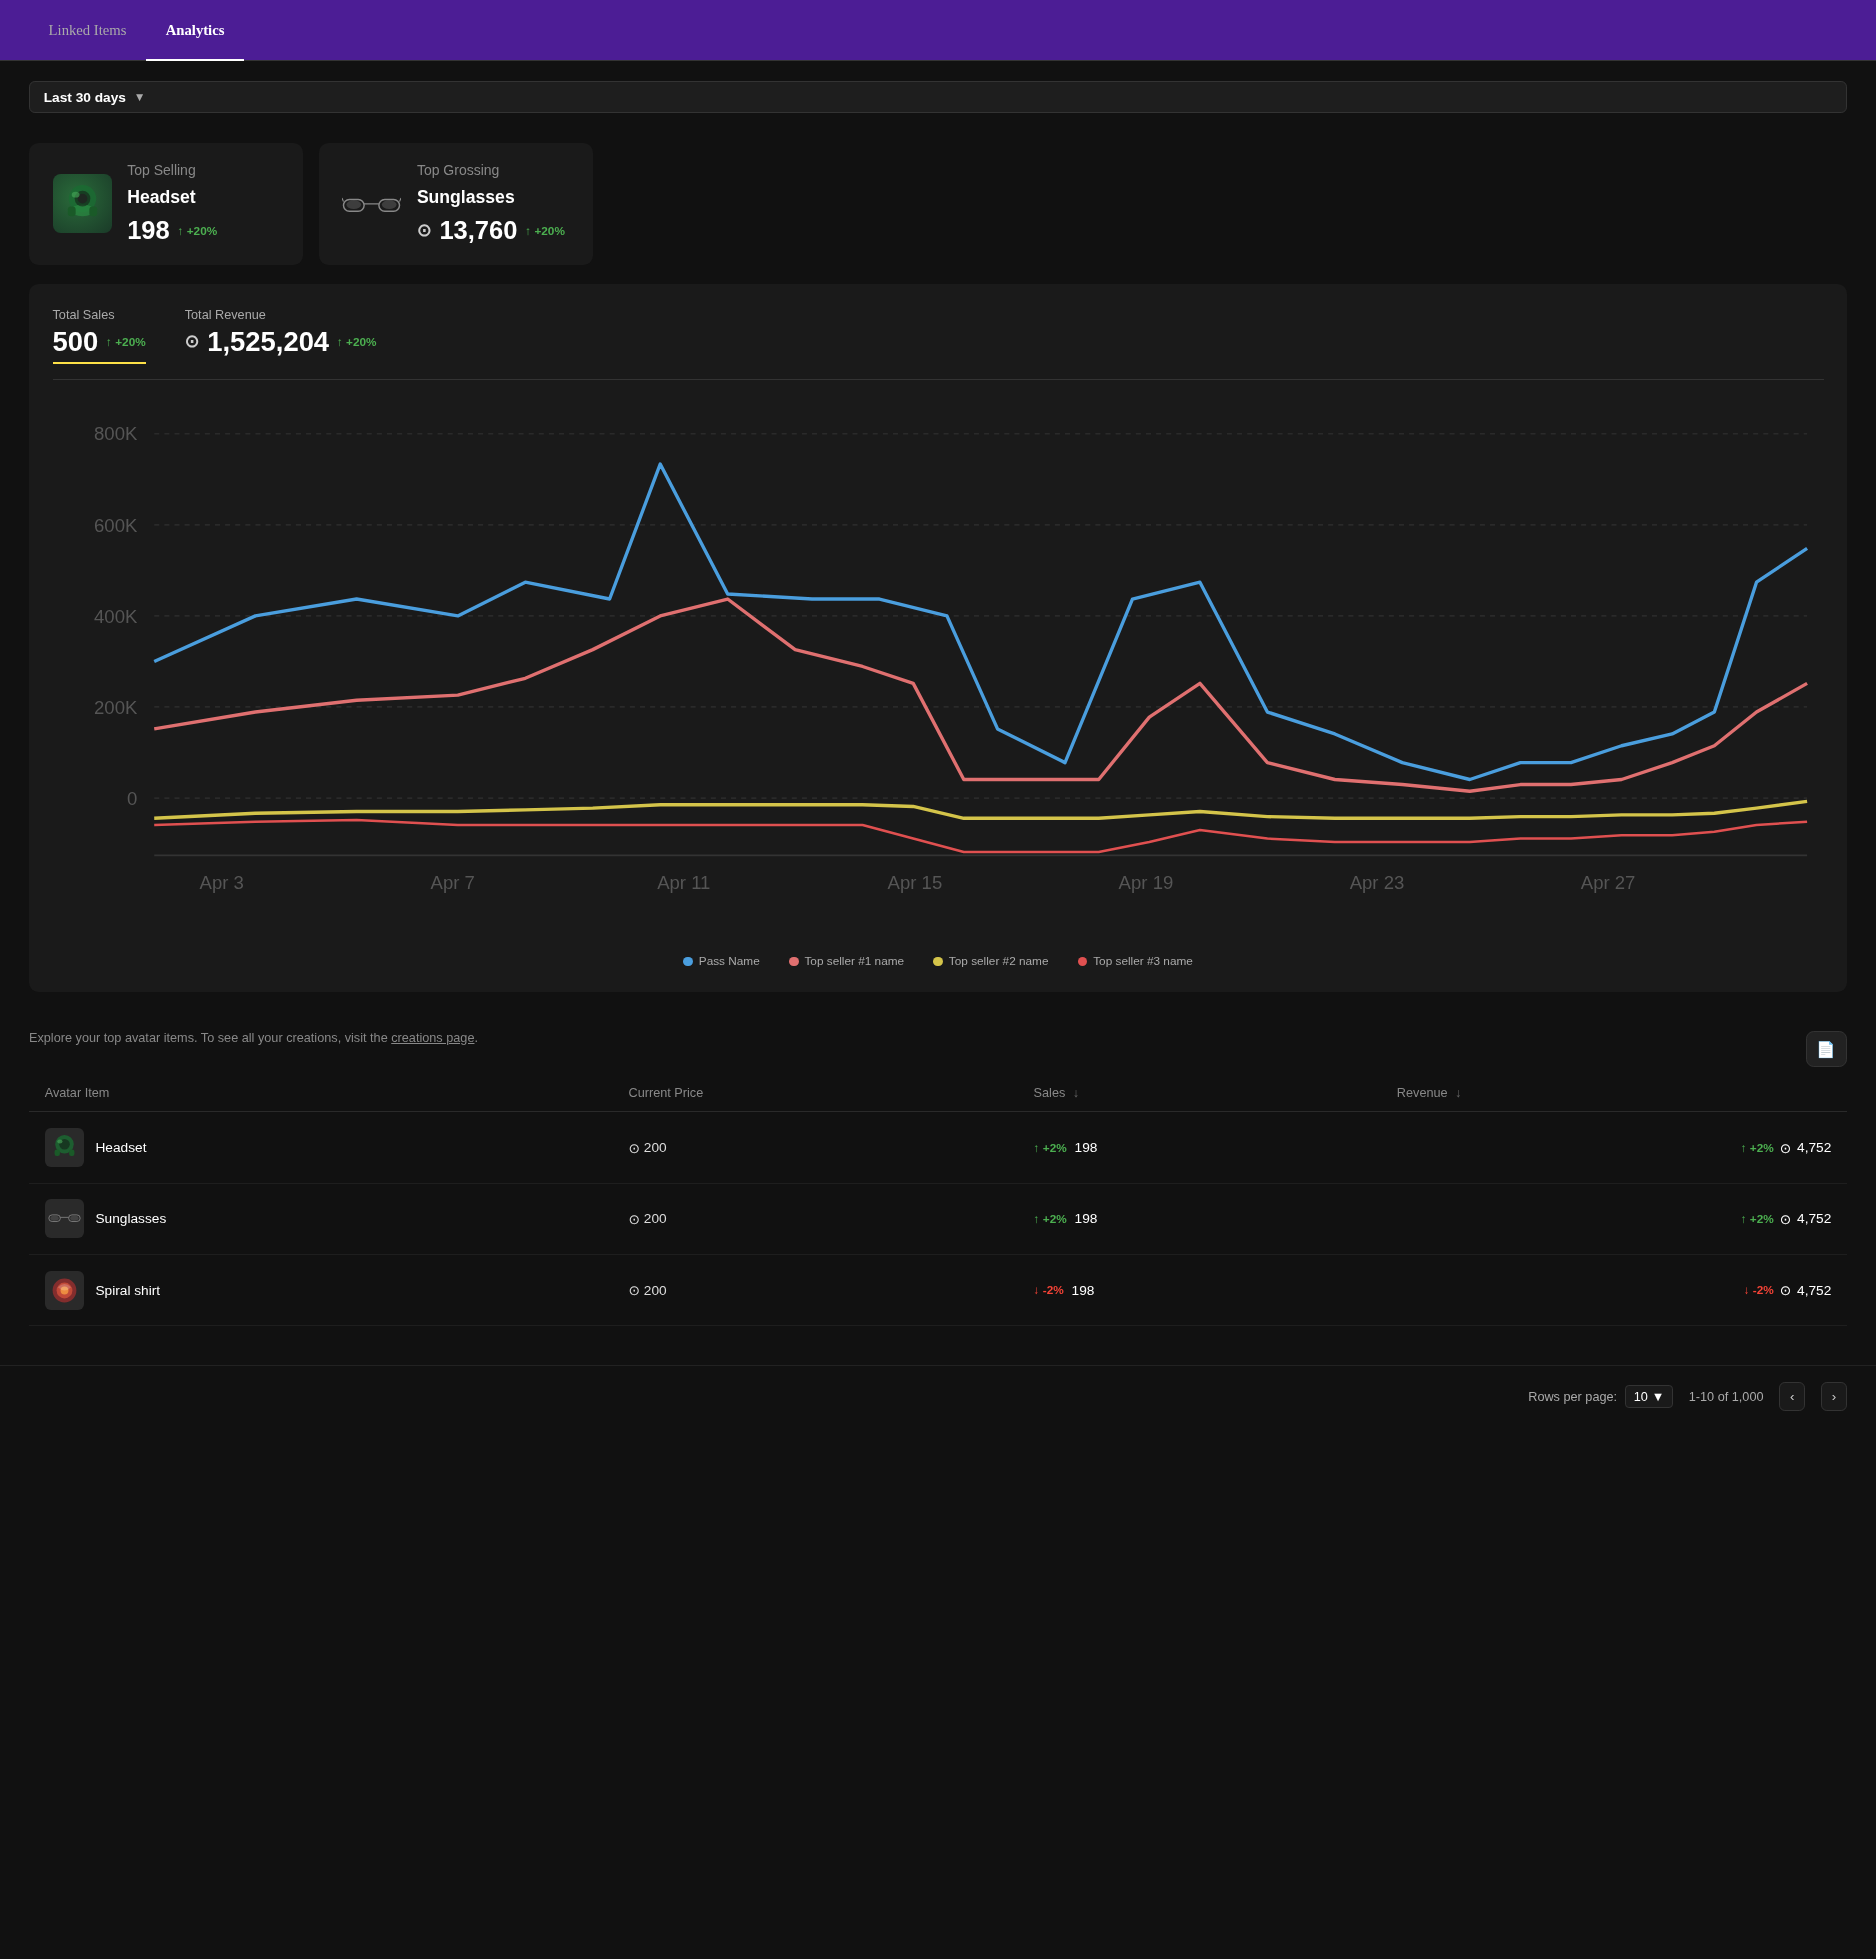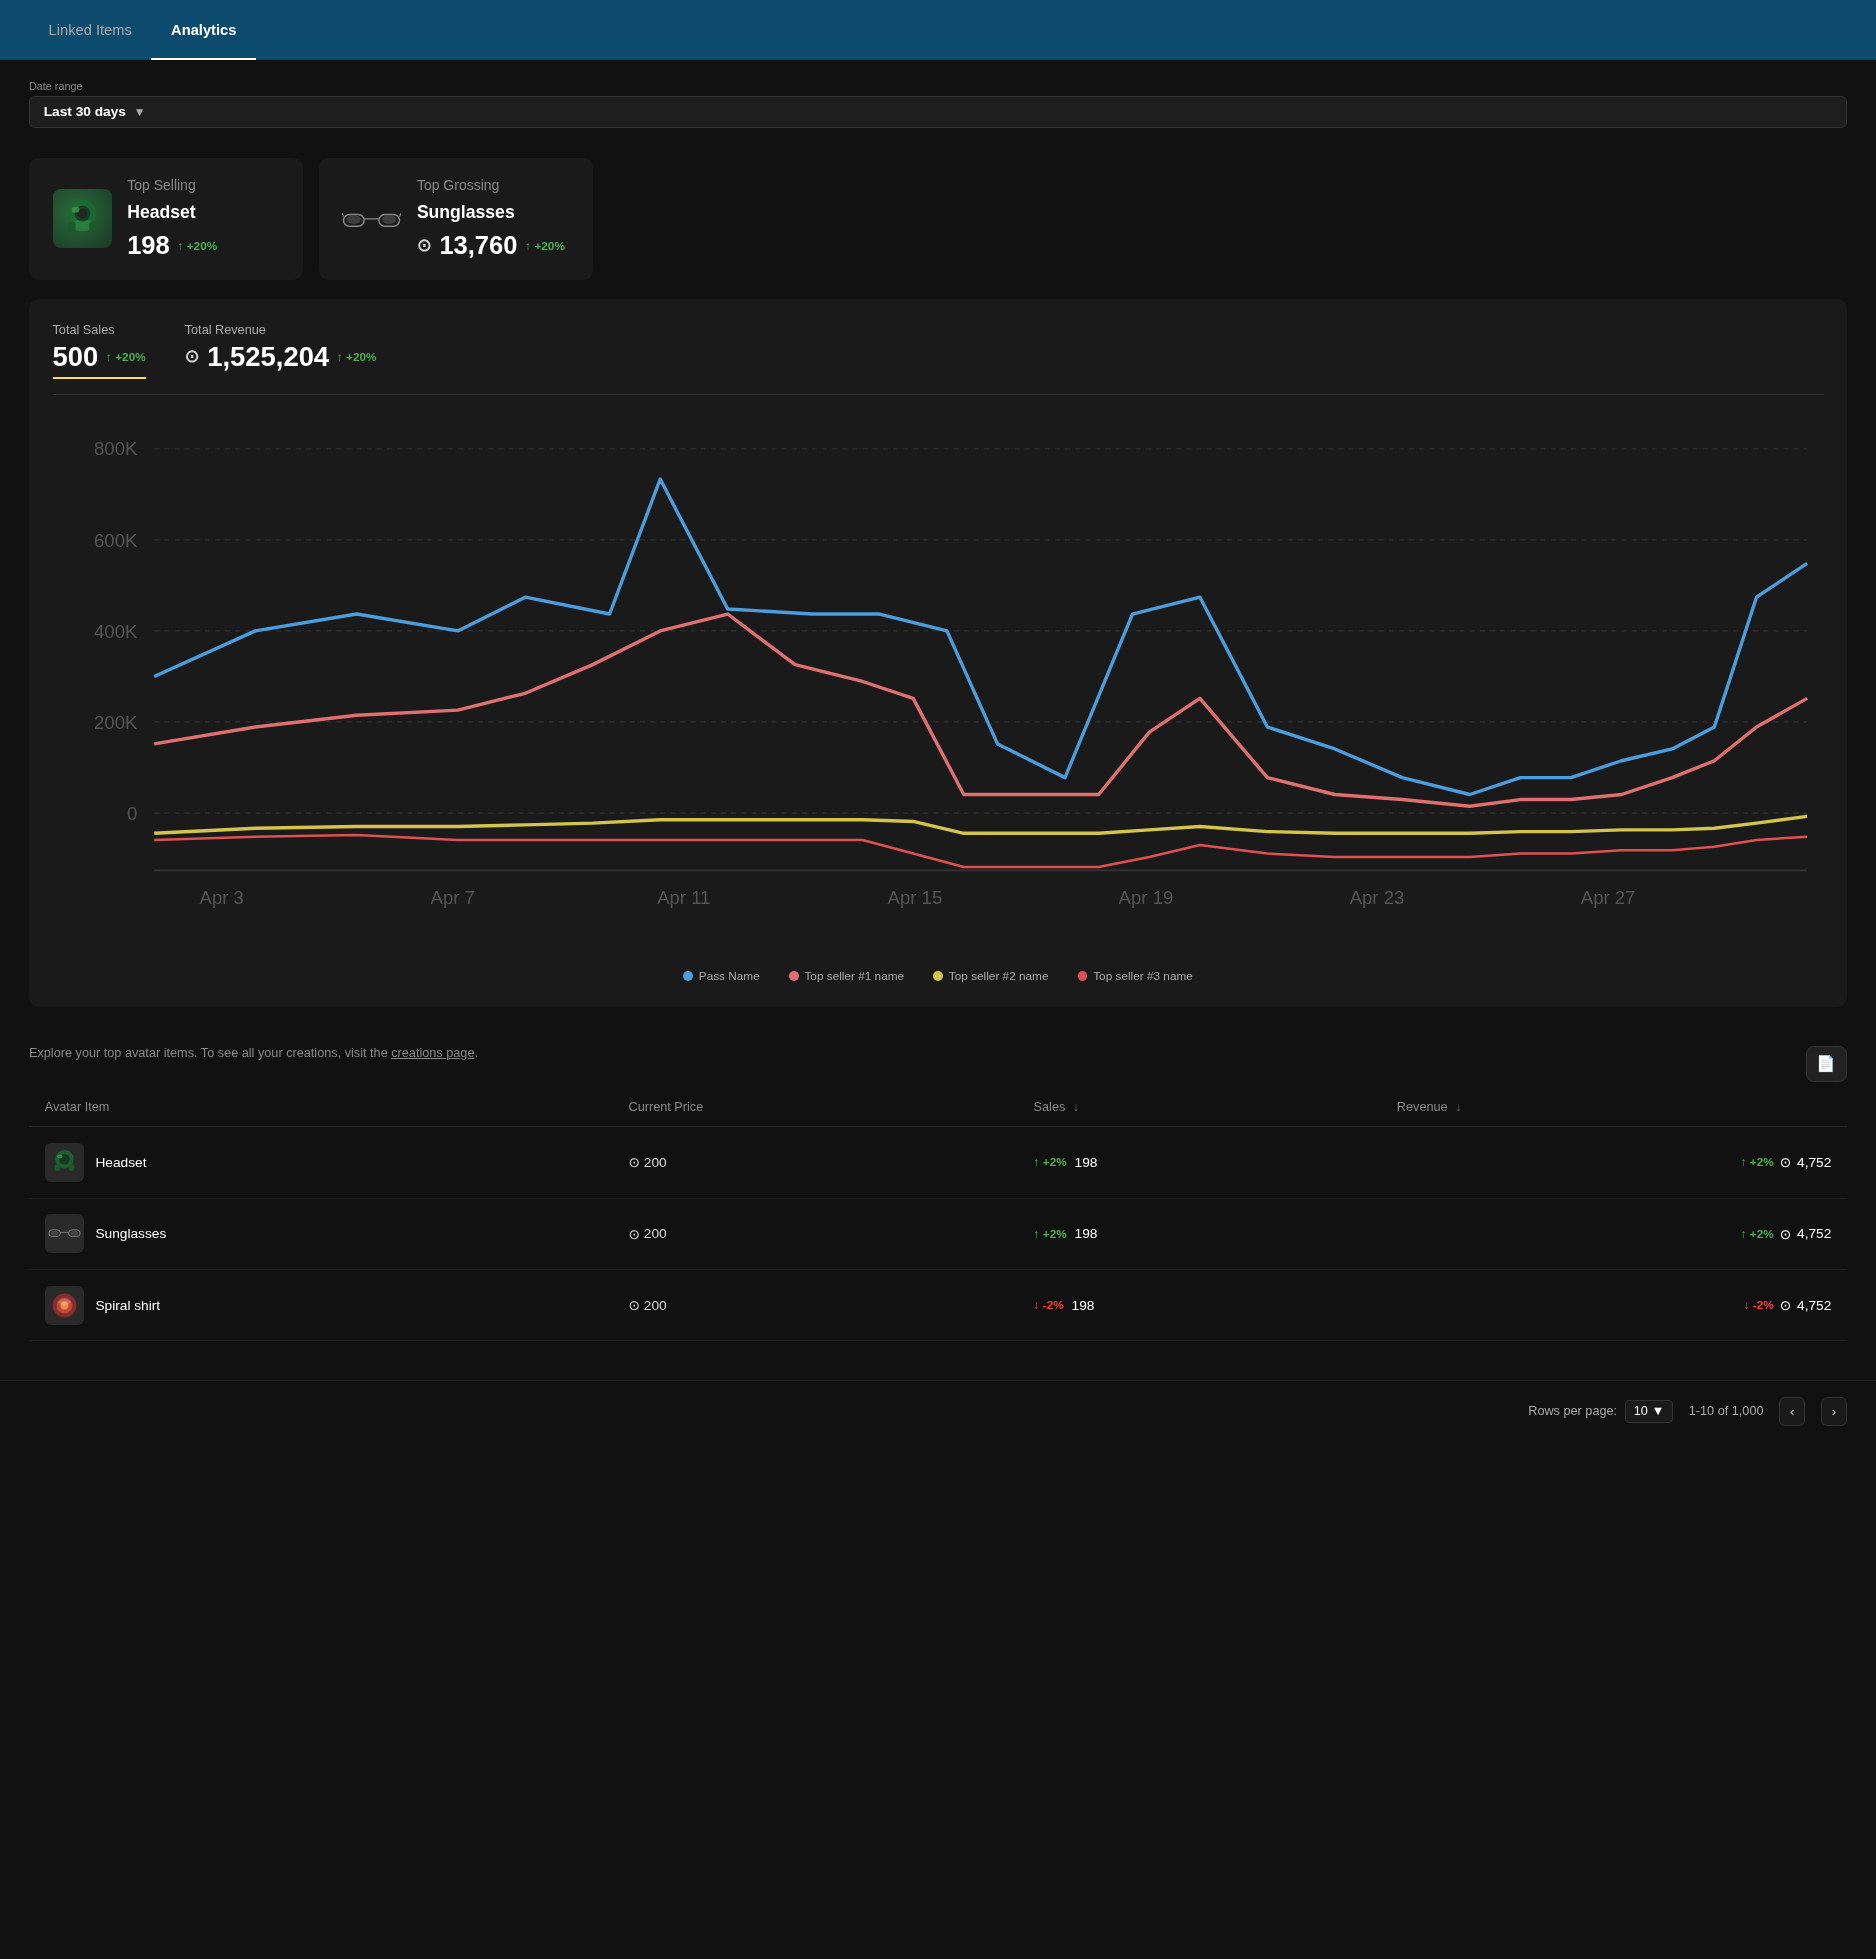--- a/index.html
+++ b/index.html
@@ -10,21 +10,22 @@
       font-size: 13.7px;
       min-height: 1959px;
       width: 1876px;
     }
 
     
     .tabs {
       display: flex;
       border-bottom: 1px solid #333;
       padding: 0 29px;
-      background: #0c4a6e;
+      background: #4c1d95;
+      font-family: Liberation Serif, serif;
     }
     .tab {
       padding: 21.6px 19.6px;
       color: #aaa;
       cursor: pointer;
       font-size: 14.7px;
       position: relative;
       text-decoration: none;
     }
     .tab.active {
@@ -253,21 +254,20 @@
 <div class="tabs">
   <div class="tab">
     <span>Linked Items</span>
   </div>
   <div class="tab active">
     <span>Analytics</span>
   </div>
 </div>
 
 <div class="date-range-section">
-  <div class="date-range-label">Date range</div>
   <div class="date-range-select">
     <span>Last 30 days</span>
     <span class="chevron">▼</span>
   </div>
 </div>
 
 <div class="top-cards">
 
   <div class="top-card">
     <div class="top-card-icon headset-icon">

